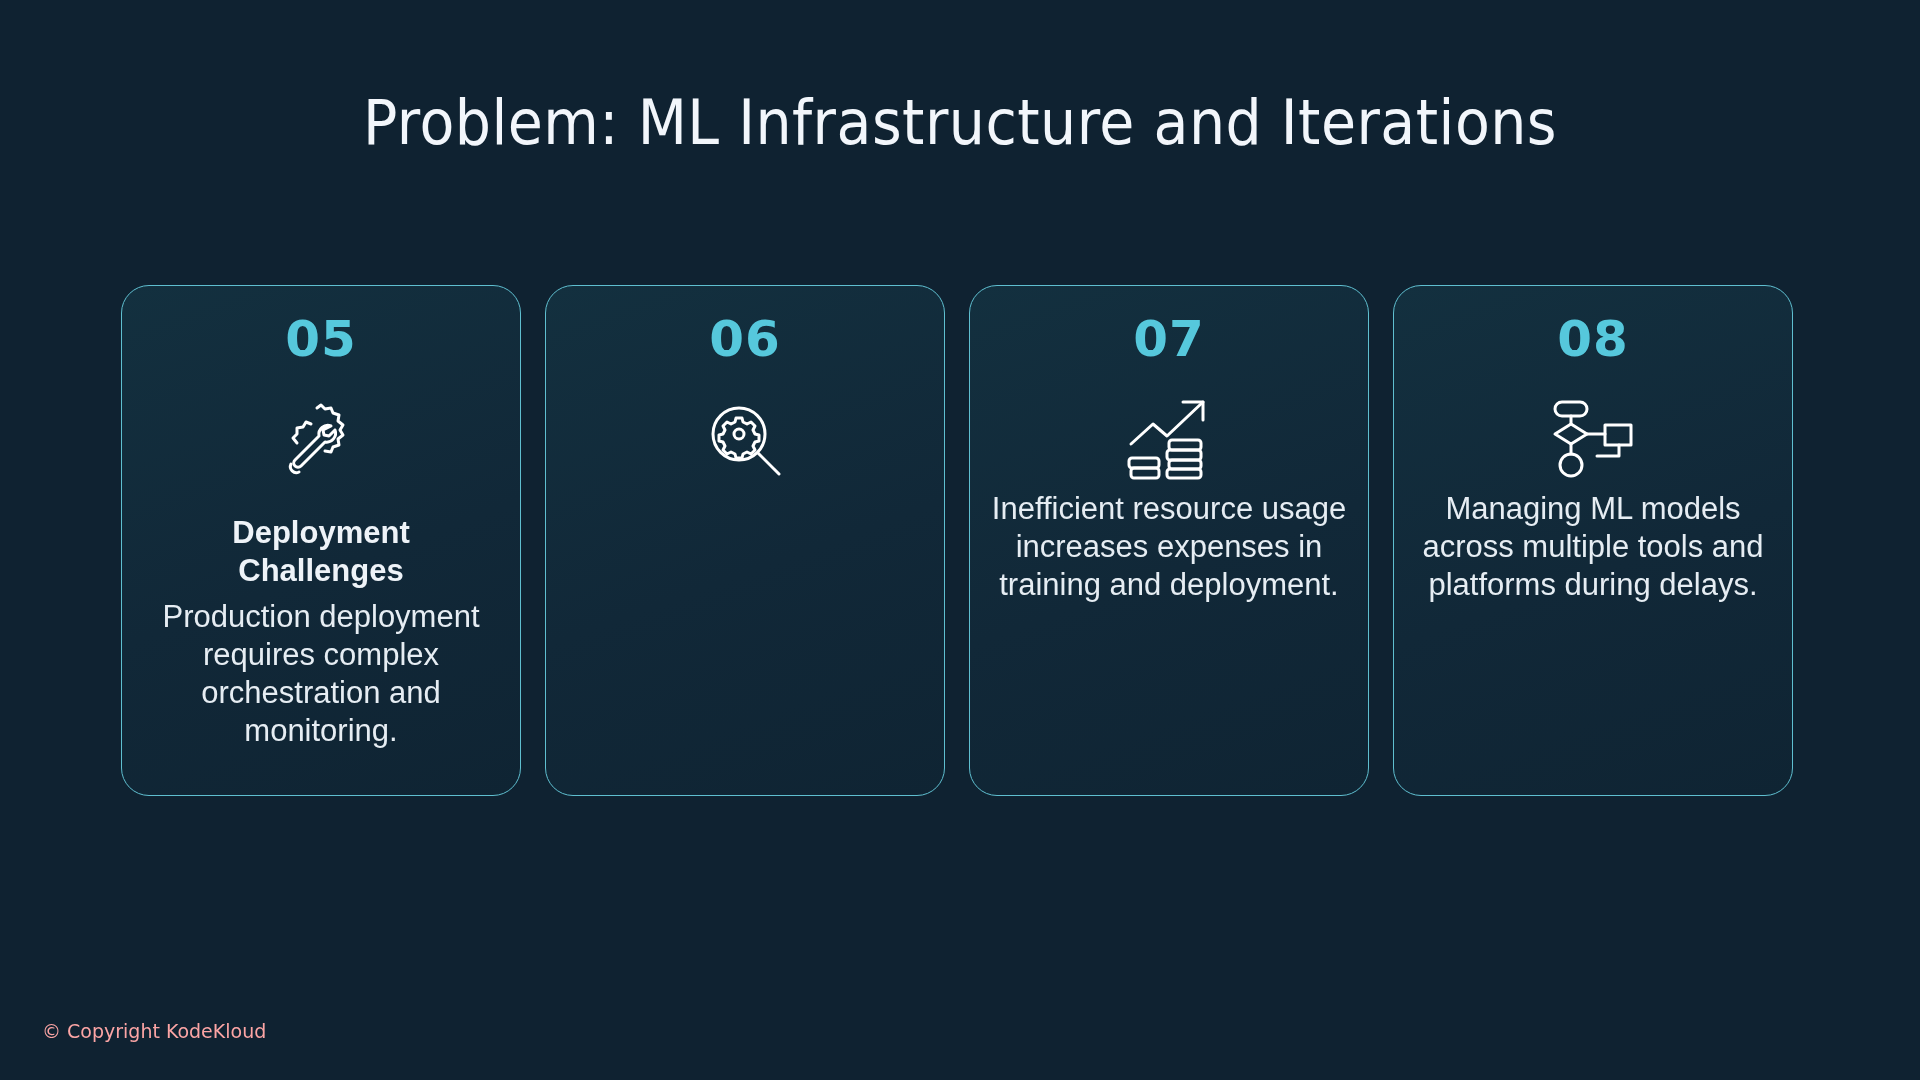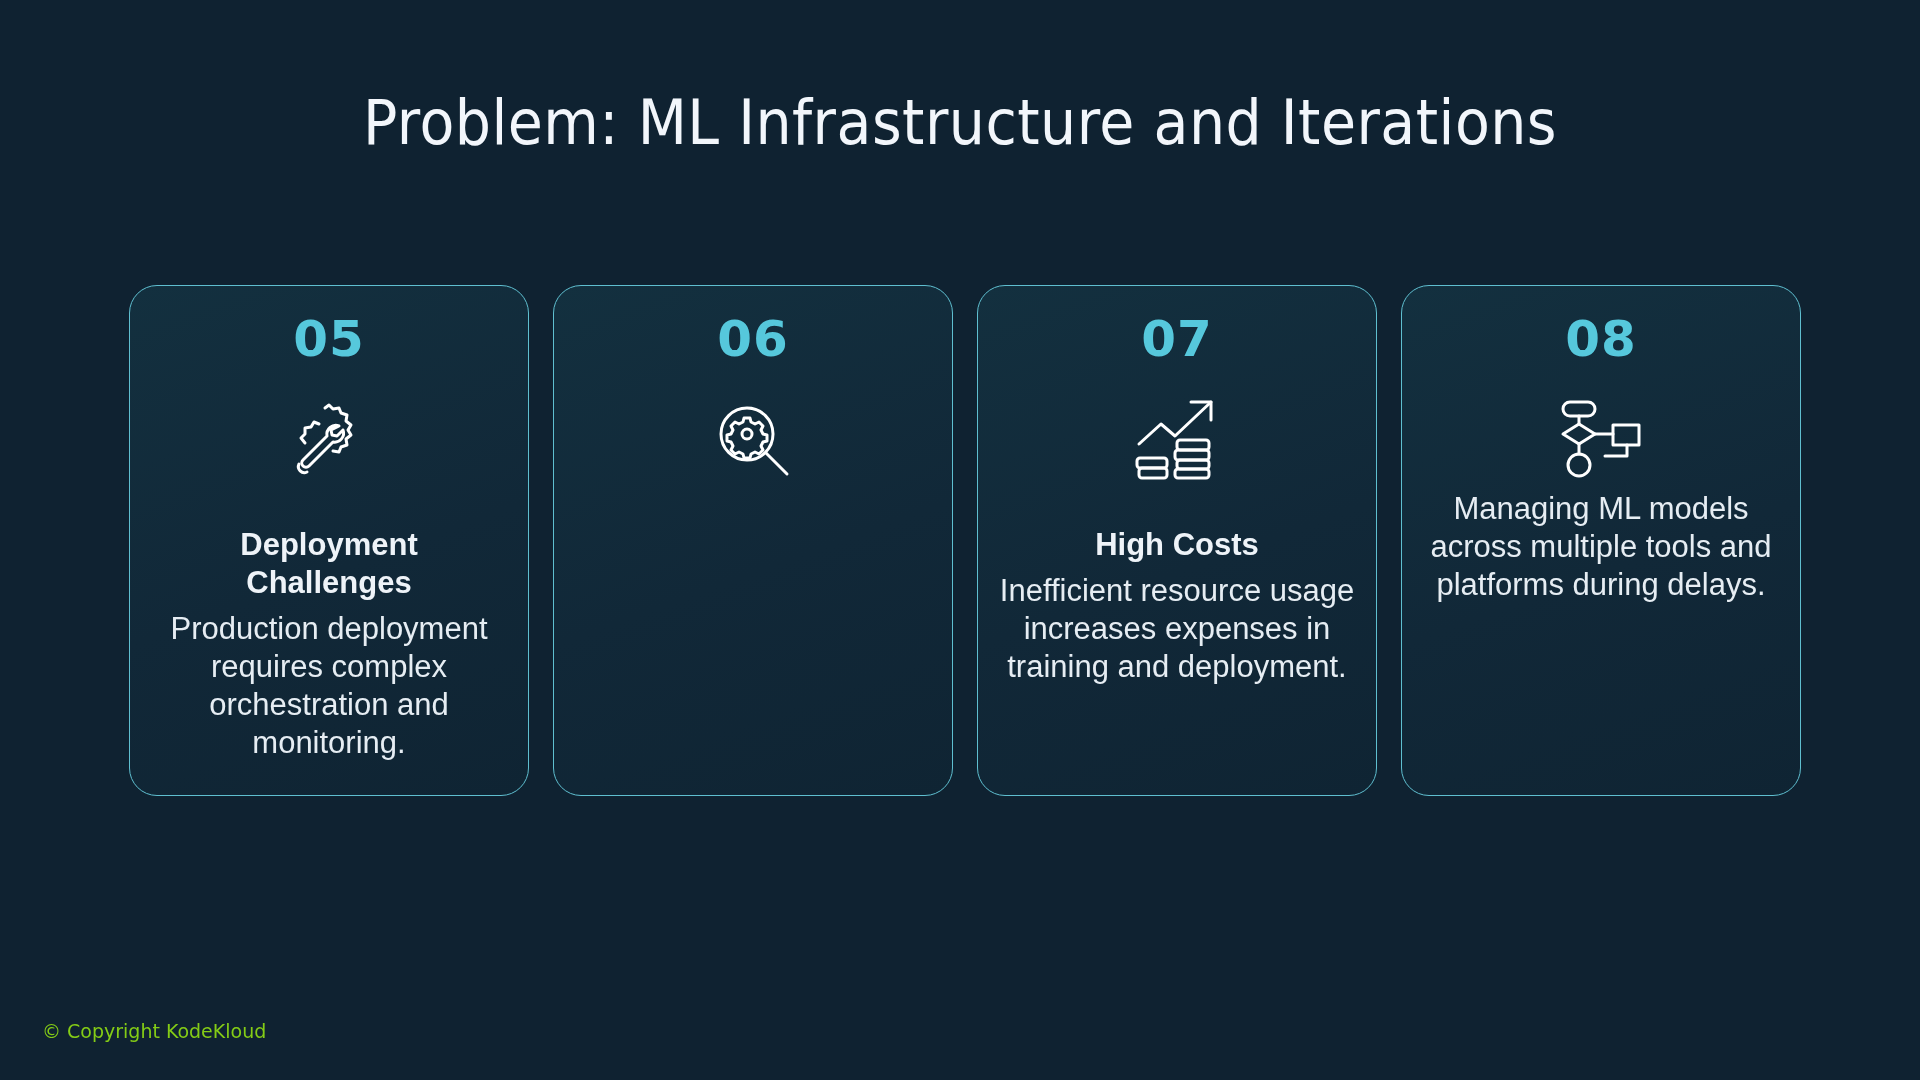--- a/index.html
+++ b/index.html
@@ -11,48 +11,48 @@
     position:relative;
   }
   .title {
     position:absolute; top:86px; left:0; width:1920px;
     text-align:center; font-size:62px; font-weight:normal;
     letter-spacing:0.5px; color:#f2f6fb;
     font-family:"DejaVu Sans", sans-serif;
     transform:scaleX(0.92);
   }
   .cards {
-    position:absolute; top:285px; left:129px;
+    position:absolute; top:285px; left:121px;
     display:flex; gap:24px;
   }
   .card {
     width:400px; height:511px; box-sizing:border-box;
     border:1.5px solid #5fbfd0; border-radius:28px;
     background:linear-gradient(160deg,#13303f 0%,#112838 55%,#0f2433 100%);
     display:flex; flex-direction:column; align-items:center;
     text-align:center; padding-top:28px;
   }
   .num {
     font-family:"DejaVu Sans", sans-serif; font-weight:bold;
     font-size:50px; color:#56c8dc; line-height:1; letter-spacing:1px;
   }
   .icon { width:84px; height:84px; margin-top:34px; }
   .icon svg { width:84px; height:84px; display:block; }
   .heading {
-    margin-top:44px; font-family:"Liberation Sans", sans-serif;
+    margin-top:32px; font-family:"Liberation Sans", sans-serif;
     font-weight:bold; font-size:31px; line-height:38px; color:#eef3f8;
     width:320px;
   }
   .desc {
     margin-top:8px; font-family:"Liberation Sans", sans-serif;
     font-size:31px; line-height:38px; color:#e6edf3; width:360px;
   }
   .copyright {
     position:absolute; left:42px; top:1020px;
-    font-size:19px; color:#84cc16;
+    font-size:19px; color:#fca5a5;
     font-family:"DejaVu Sans", sans-serif;
   }
 </style>
 </head>
 <body>
 
 <div class="title">Problem: ML Infrastructure and Iterations</div>
 
 <div class="cards">
   <div class="card">
@@ -88,21 +88,20 @@
         <polyline points="4,46 26,26 40,38 76,4"></polyline>
         <polyline points="56,4 76,4 76,22"></polyline>
         <rect x="2" y="60" width="30" height="10" rx="3"></rect>
         <rect x="4" y="70" width="28" height="10" rx="3"></rect>
         <rect x="42" y="42" width="32" height="10" rx="3"></rect>
         <rect x="40" y="52" width="34" height="10" rx="3"></rect>
         <rect x="42" y="62" width="32" height="9" rx="3"></rect>
         <rect x="40" y="71" width="34" height="9" rx="3"></rect>
       </svg>
     </div>
-    <div class="heading">High Costs</div>
     <div class="desc">Inefficient resource usage increases expenses in training and deployment.</div>
   </div>
 
   <div class="card">
     <div class="num">08</div>
     <div class="icon">
       <svg viewBox="0 0 84 84" fill="none" stroke="#ffffff" stroke-width="3" stroke-linecap="round" stroke-linejoin="round">
         <rect x="4" y="4" width="32" height="14" rx="7"></rect>
         <line x1="20" y1="18" x2="20" y2="26"></line>
         <path d="M20 26 L36 36 L20 46 L4 36 Z"></path>

